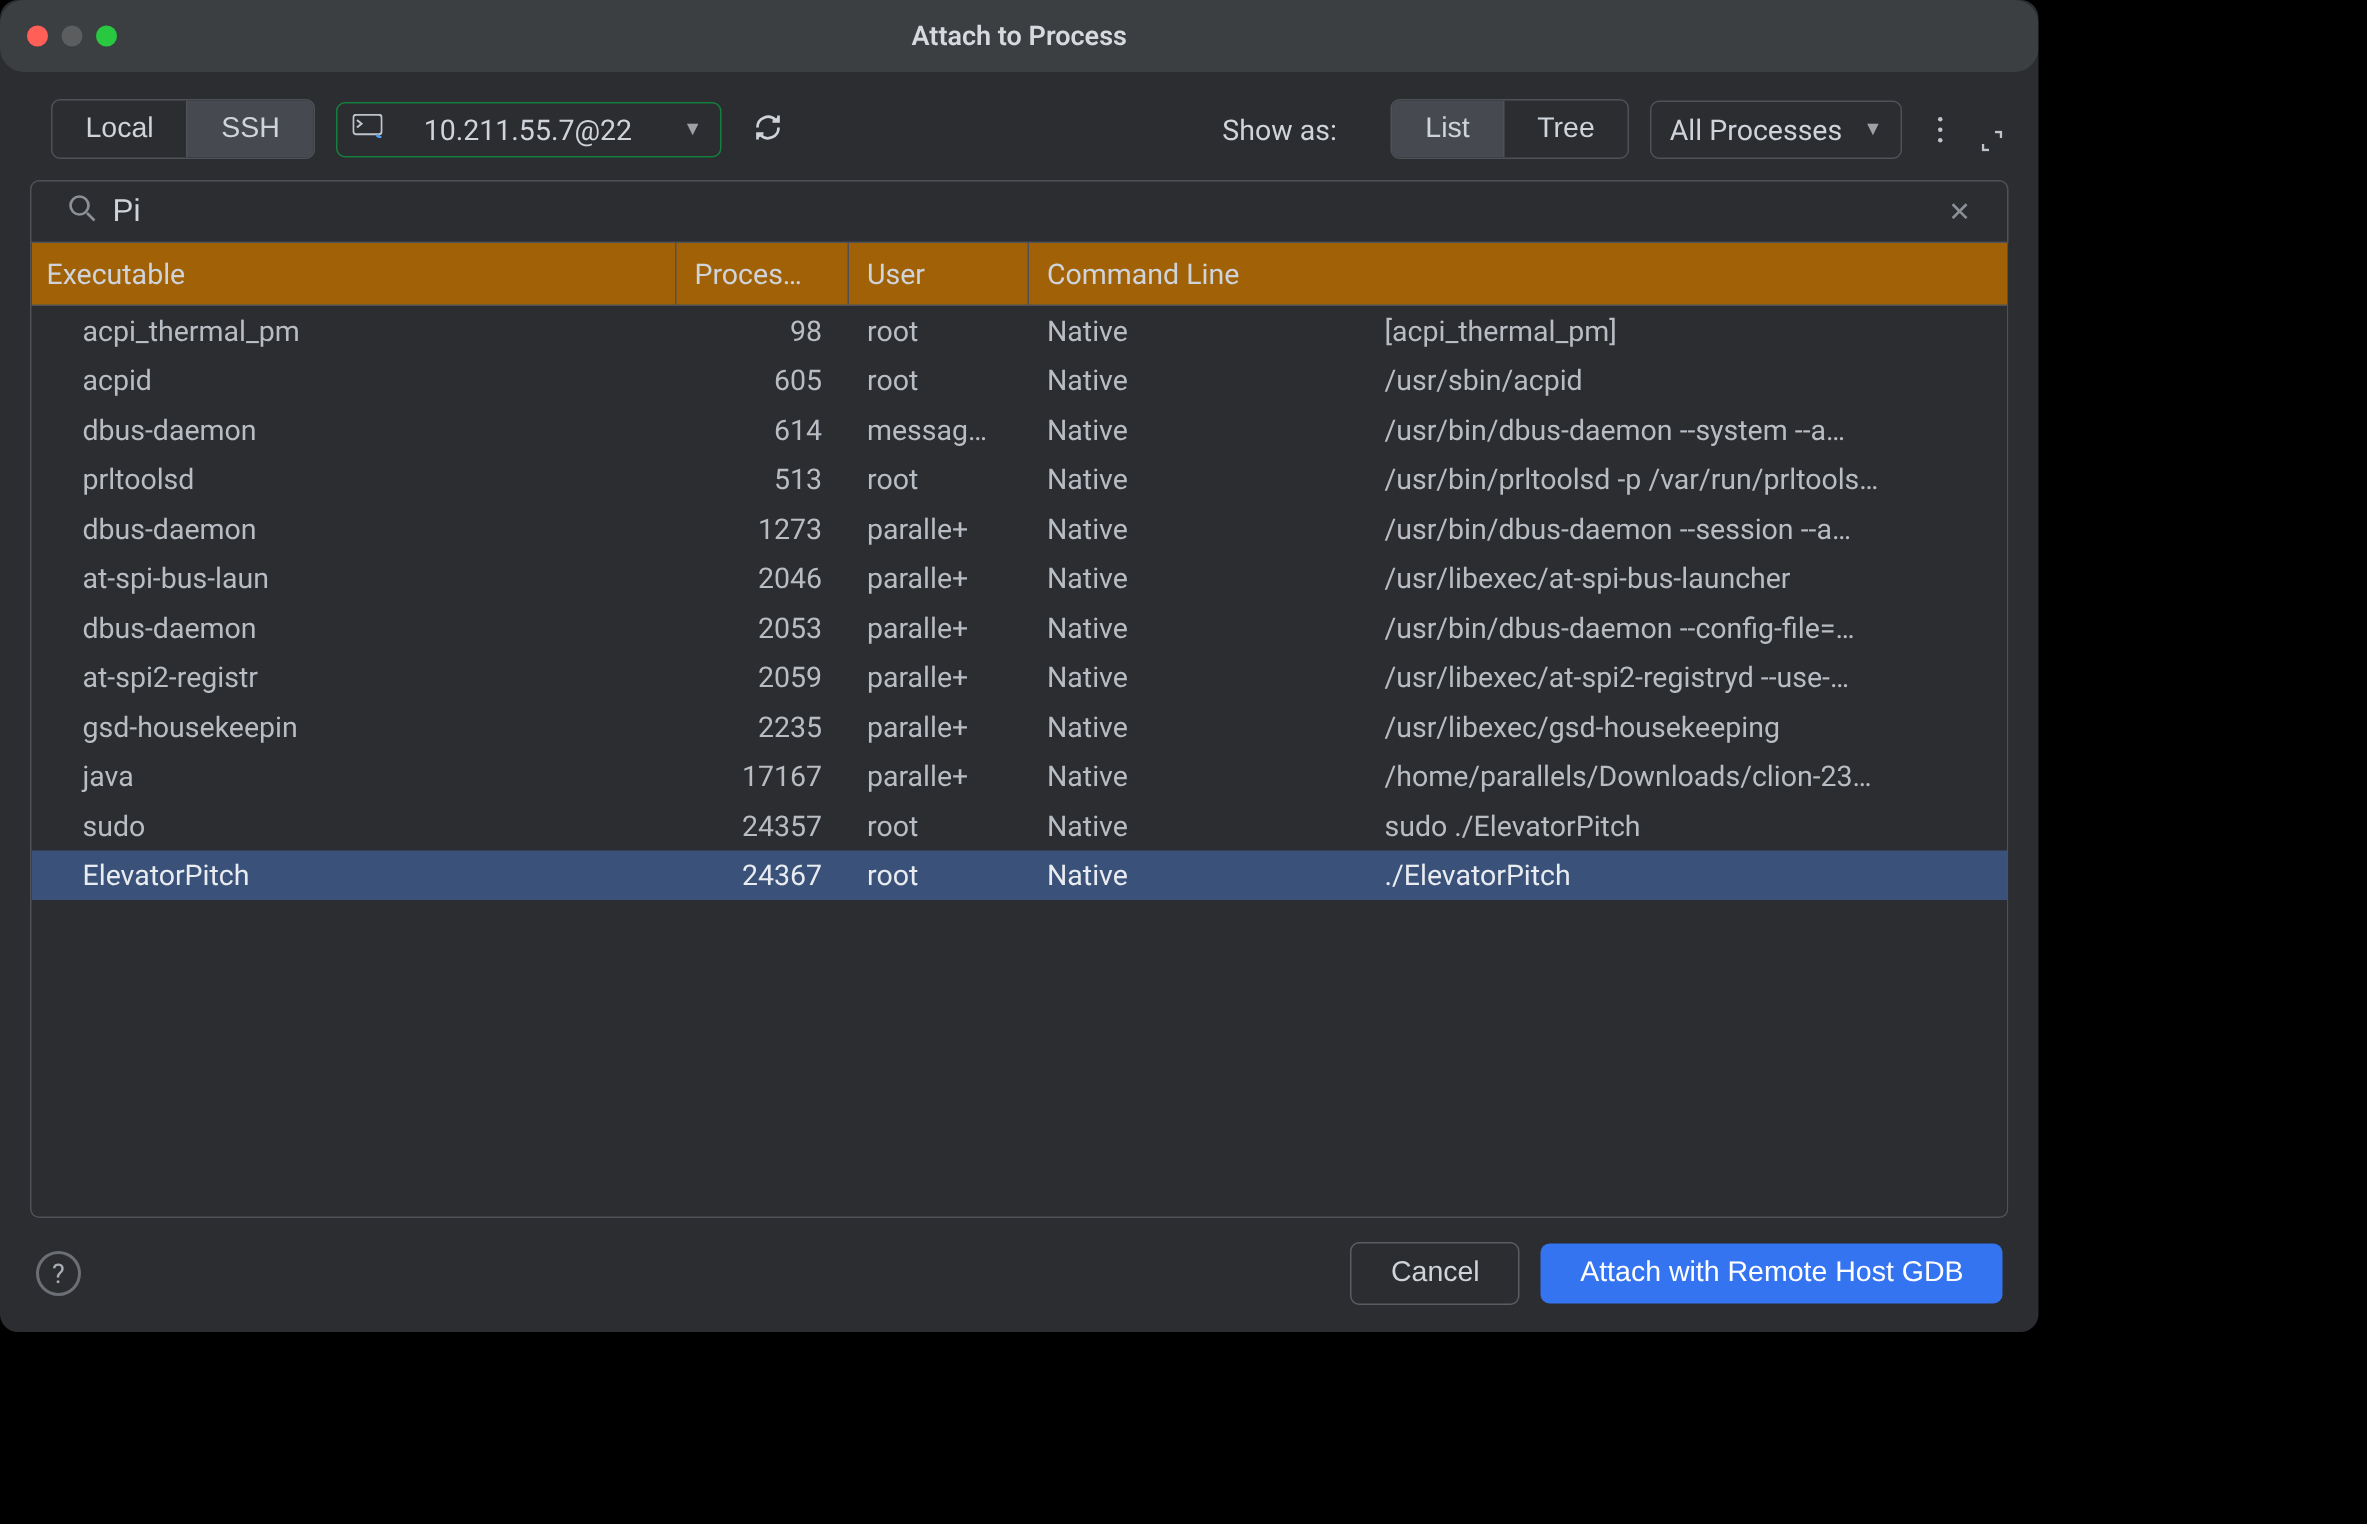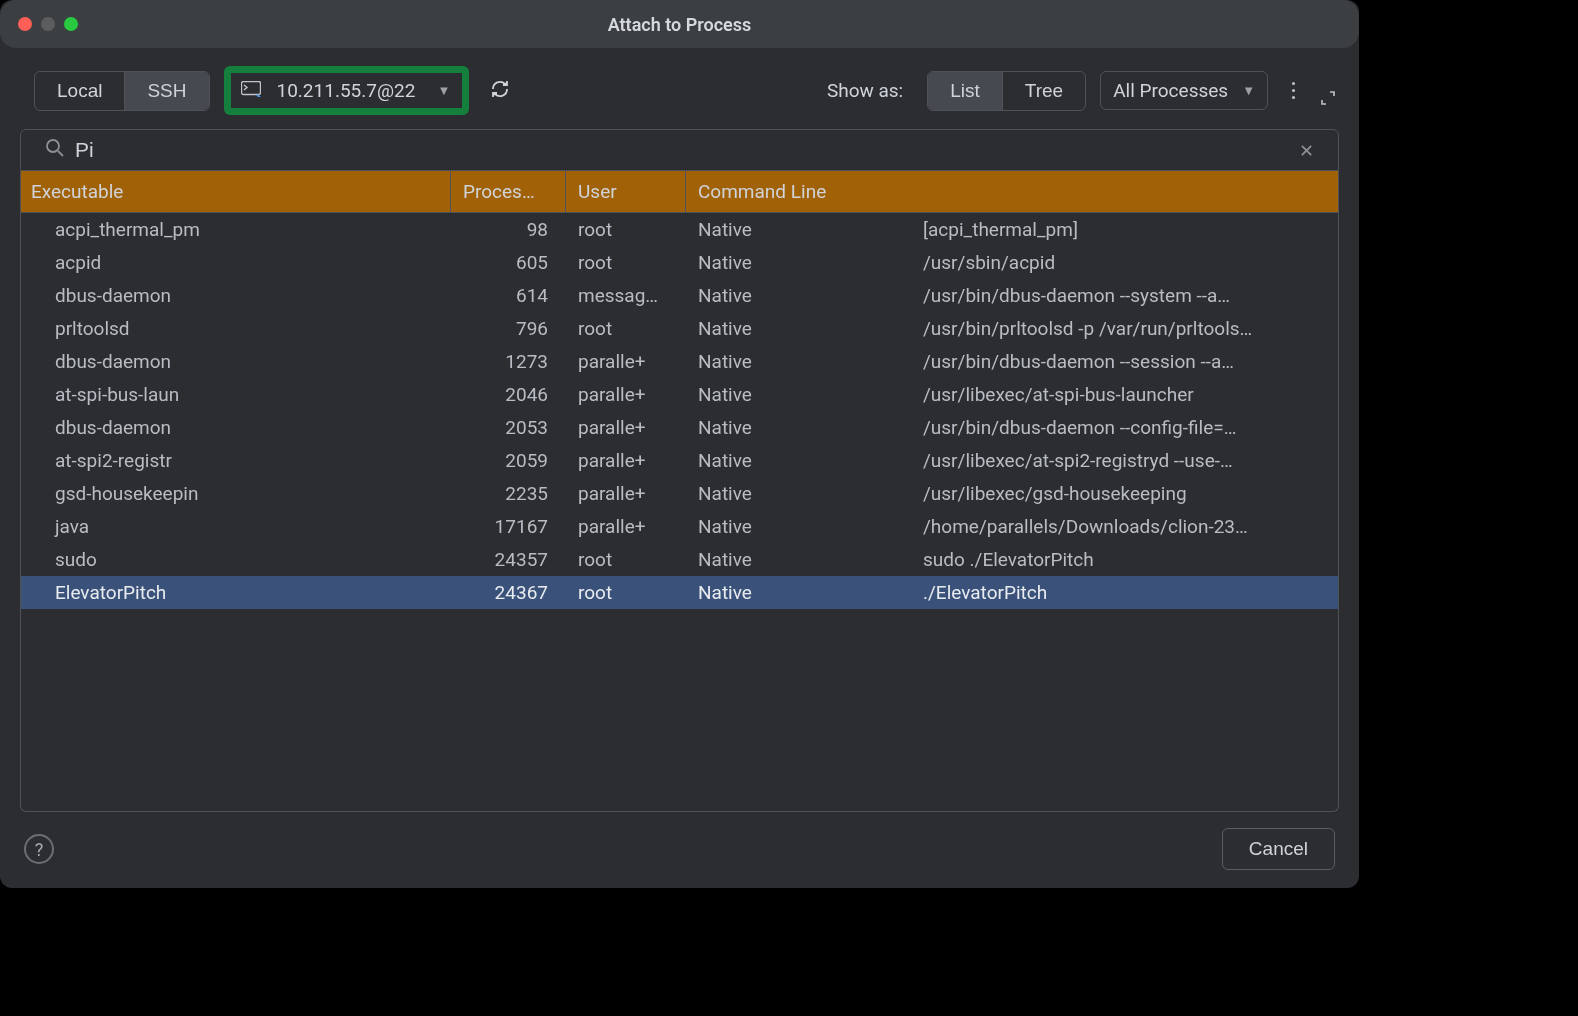--- a/index.html
+++ b/index.html
@@ -72,40 +72,40 @@
   }
   .btn-group .btn.active {
     background: #46494f;
   }
   .btn-group .btn + .btn {
     border-left: 1px solid #4e5157;
   }
   .host-dropdown {
     display: flex;
     align-items: center;
-    border: 7px solid #15803d;
+    border: 1px solid #15803d;
     border-radius: 6px;
     padding: 6px 12px 6px 10px;
-    gap: 16px;
+    gap: 28px;
     cursor: pointer;
     text-align: right;
   }
   .host-dropdown .icon-terminal {
     width: 20px; height: 16px;
   }
   .host-dropdown .host-text {
     font-size: 19px; color: #cfd3da;
   }
   .chev { color: #9da0a6; font-size: 13px; margin-left: 6px; }
   .refresh-btn {
     background: transparent; border: none; cursor: pointer;
     color: #cfd3da; padding: 6px;
   }
   .spacer { flex: 1; }
-  .show-as-label { font-size: 19px; color: #cfd3da; margin-right: 10px; }
+  .show-as-label { font-size: 19px; color: #cfd3da; margin-right: 22px; }
   .filter-dropdown {
     display: flex; align-items: center;
     border: 1px solid #4e5157; border-radius: 6px;
     padding: 7px 12px; gap: 8px; cursor: pointer;
     font-size: 19px; color: #cfd3da;
   }
   .kebab {
     display: flex; flex-direction: column; gap: 4px;
     cursor: pointer; padding: 6px 4px; margin-left: 6px;
   }
@@ -305,21 +305,21 @@
         </div>
         <div class="tr">
           <div class="td col-exe">dbus-daemon</div>
           <div class="td col-pid">614</div>
           <div class="td col-user">messag…</div>
           <div class="td col-debug">Native</div>
           <div class="td col-cmd">/usr/bin/dbus-daemon --system --a…</div>
         </div>
         <div class="tr">
           <div class="td col-exe">prltoolsd</div>
-          <div class="td col-pid">796</div>
+          <div class="td col-pid">513</div>
           <div class="td col-user">root</div>
           <div class="td col-debug">Native</div>
           <div class="td col-cmd">/usr/bin/prltoolsd -p /var/run/prltools…</div>
         </div>
         <div class="tr">
           <div class="td col-exe">dbus-daemon</div>
           <div class="td col-pid">1273</div>
           <div class="td col-user">paralle+</div>
           <div class="td col-debug">Native</div>
           <div class="td col-cmd">/usr/bin/dbus-daemon --session --a…</div>
@@ -373,14 +373,15 @@
           <div class="td col-debug">Native</div>
           <div class="td col-cmd">./ElevatorPitch</div>
         </div>
       </div>
   </div>
 
   <div class="footer">
     <div class="help-btn">?</div>
     <div class="spacer"></div>
     <button class="btn-secondary">Cancel</button>
+    <button class="btn-primary">Attach with Remote Host GDB</button>
   </div>
 </div>
 
 </body></html>

